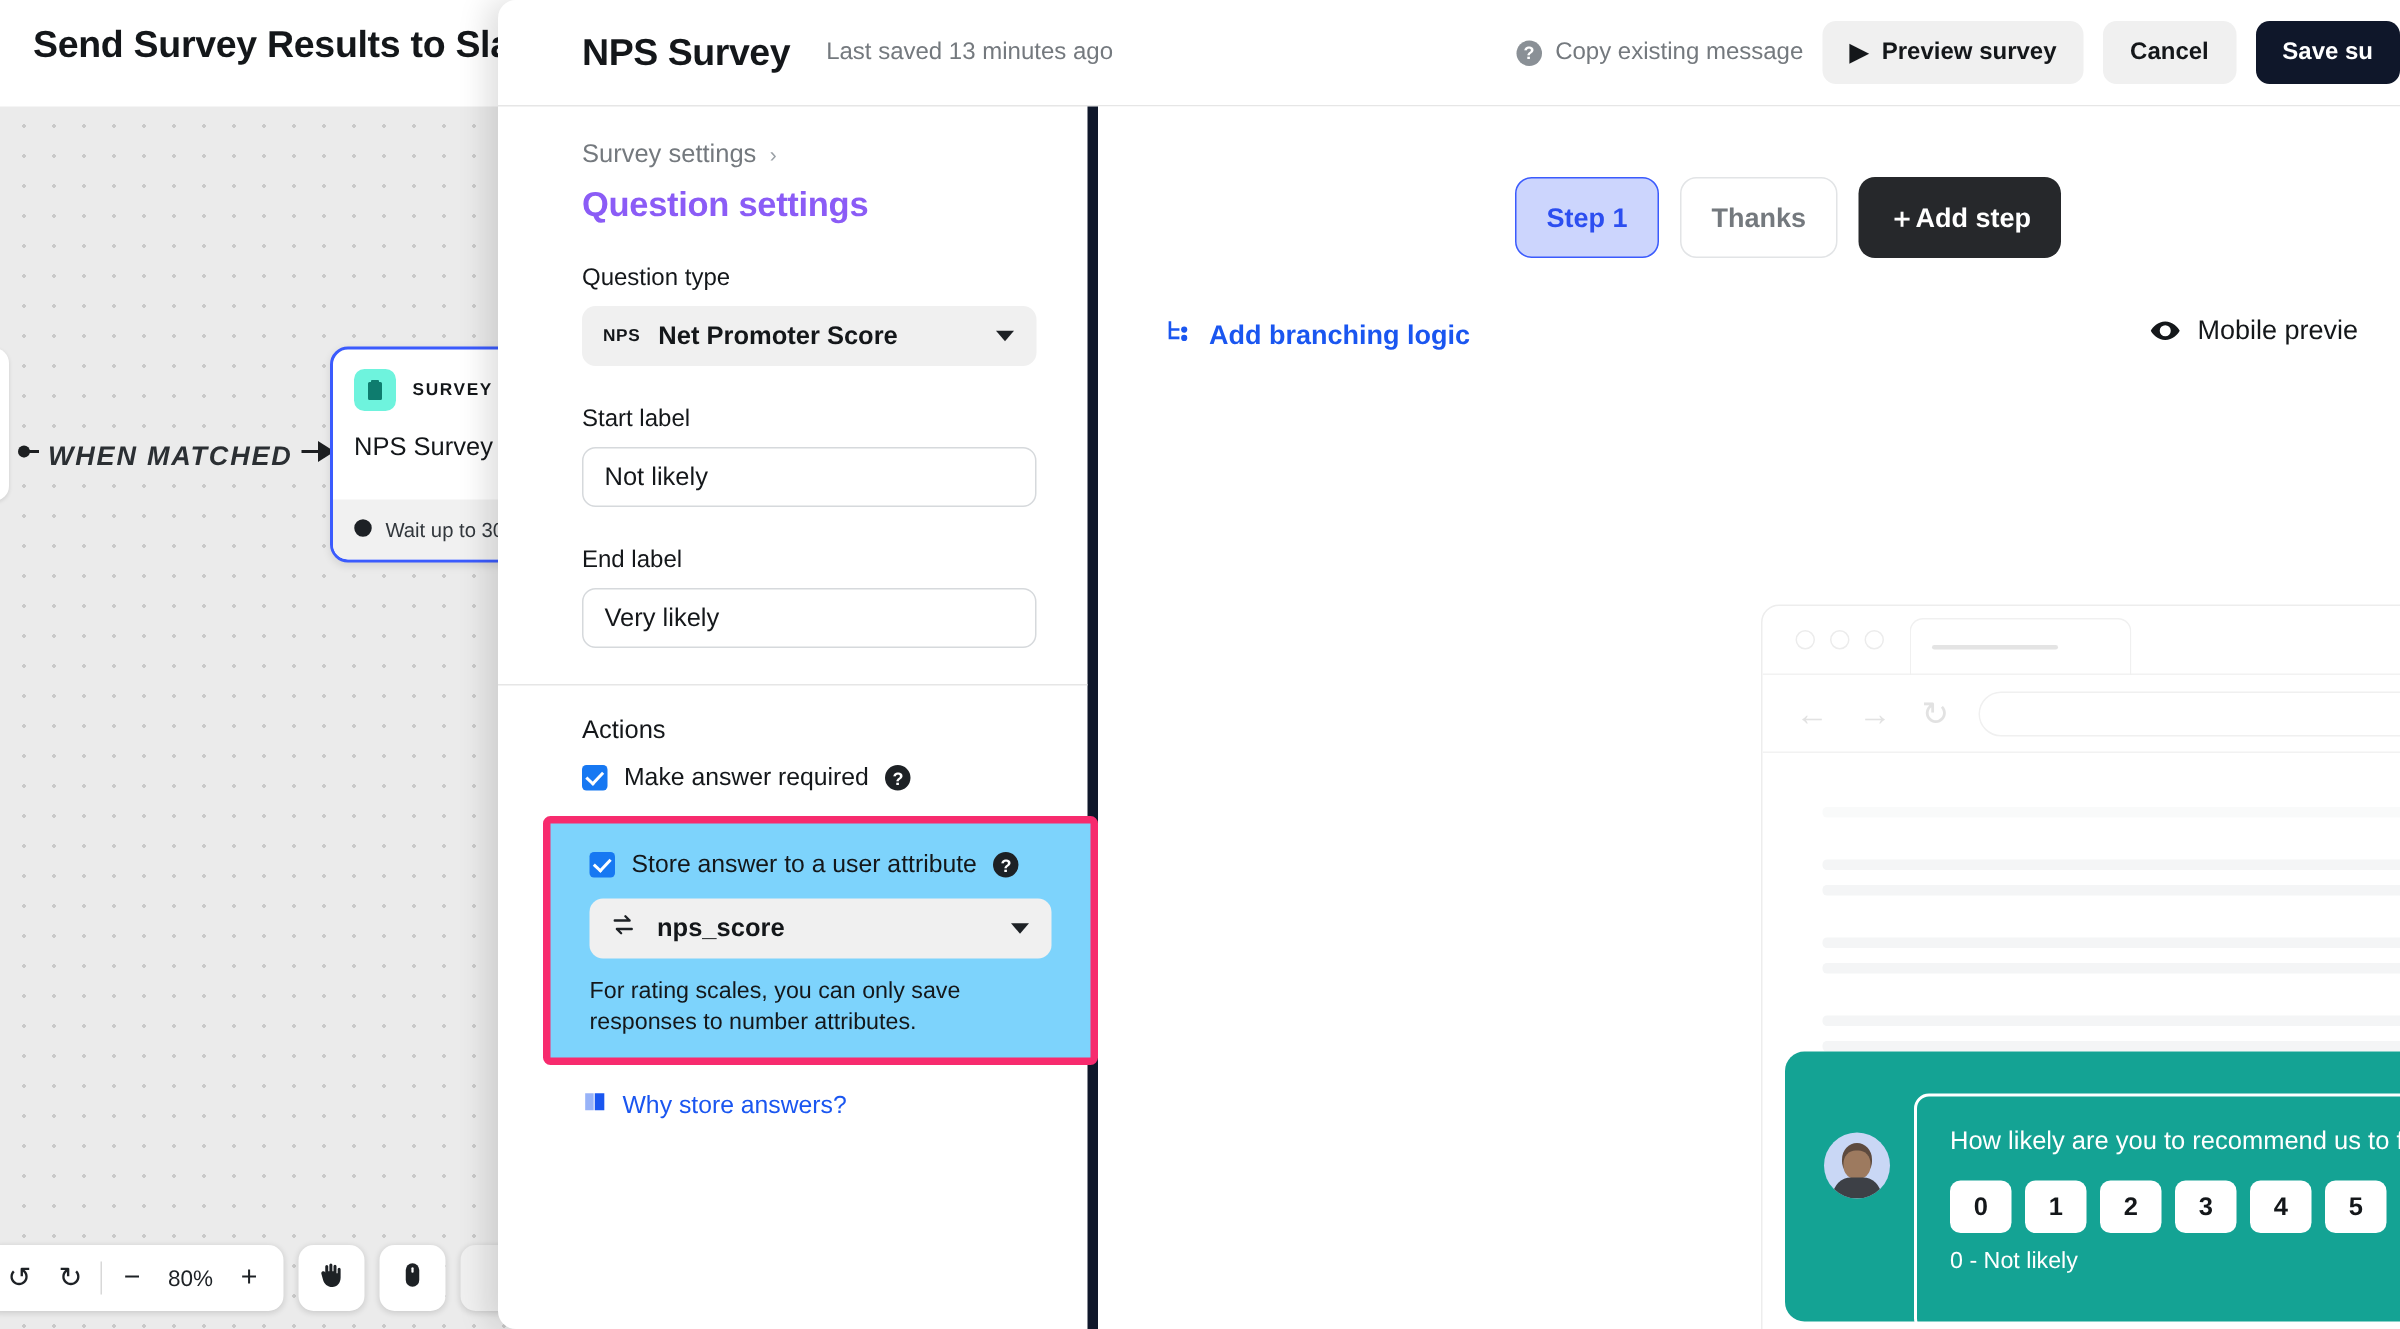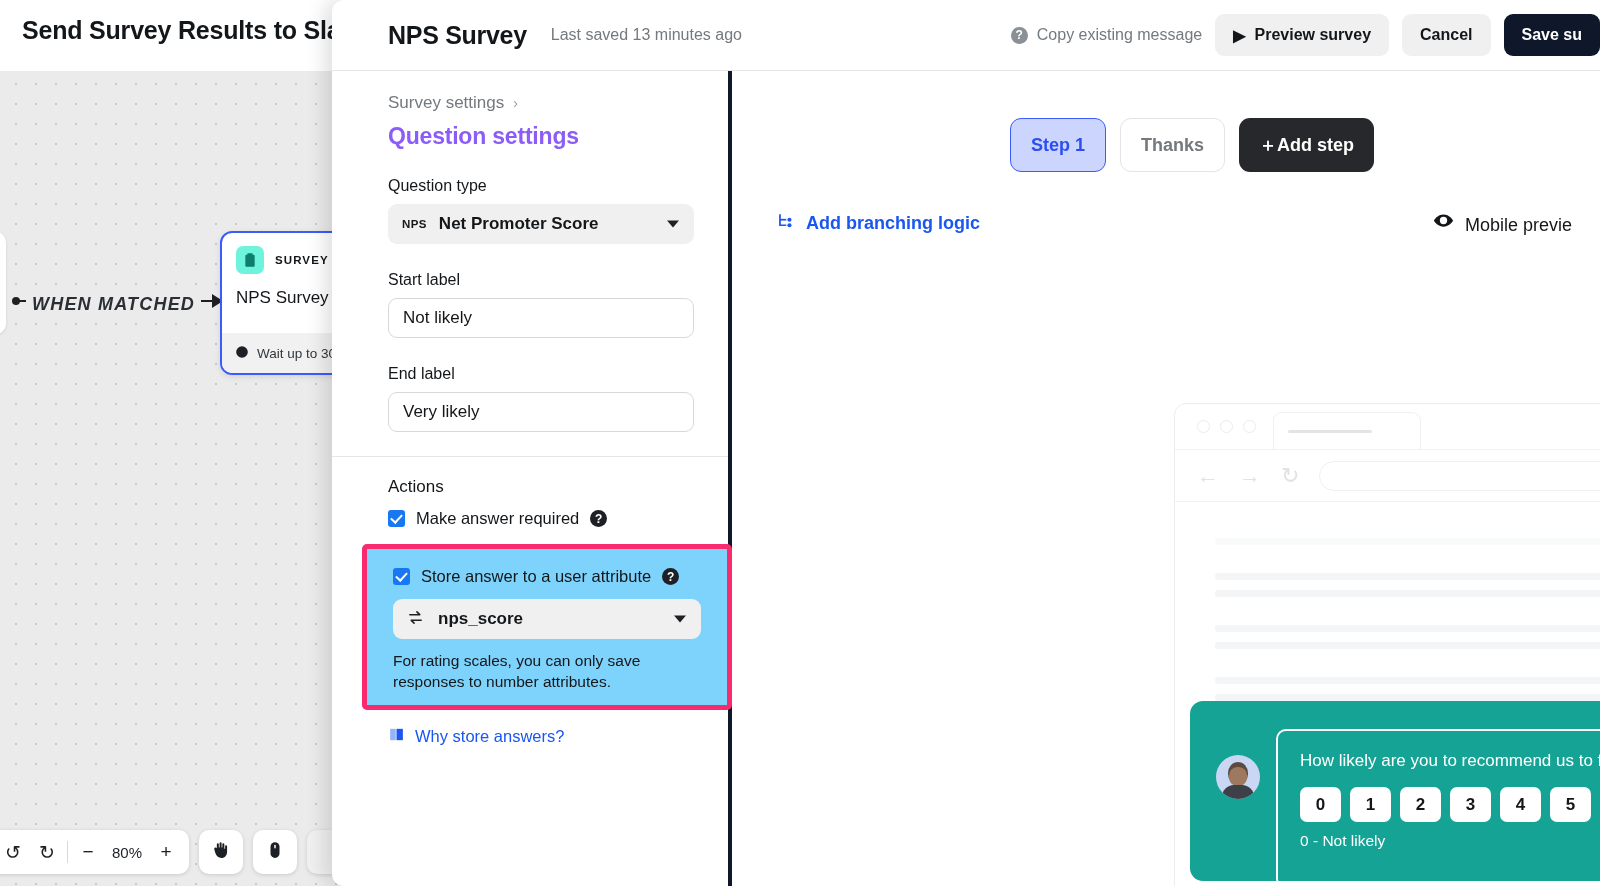--- a/index.html
+++ b/index.html
@@ -141,21 +141,21 @@
     display: flex; align-items: center; justify-content: center; gap: 9px;
     padding: 0 18px; white-space: nowrap;
   }
   .btn-grey { background: #f0f0f0; color: #14171a; }
   .btn-dark { background: #0f172a; color: #ffffff; }
 
   .ed-body { display: flex; height: 815px; }
 
   
   .settings {
-    width: 400px; height: 815px; border-right: 4px solid #0f172a;
+    width: 400px; height: 815px; border-right: 7px solid #0f172a;
     padding: 22px 34px 0 56px; position: relative;
   }
   .breadcrumb {
     display: flex; align-items: center; gap: 9px;
     font-size: 17px; color: #74797e; cursor: pointer; margin-bottom: 10px;
   }
   .chev { font-size: 14px; color: #9aa0a6; }
   .sec-title { font-size: 23px; font-weight: bold; color: #8b5cf6; letter-spacing: -0.2px; }
   .field-label { font-size: 16px; color: #14171a; margin: 27px 0 9px 0; }
   .select-box {
@@ -233,21 +233,21 @@
 
   .sub-row {
     display: flex; align-items: center;
     padding: 38px 0 0 0; margin: 0 28px 0 44px;
   }
   .branch-link {
     display: flex; align-items: center; gap: 11px;
     font-size: 18px; font-weight: bold; color: #1a56f0; cursor: pointer;
   }
   .mobile-prev {
-    margin-left: auto; display: flex; align-items: flex-end; gap: 11px;
+    margin-left: auto; display: flex; align-items: flex-start; gap: 11px;
     font-size: 18px; color: #14171a; cursor: pointer; white-space: nowrap;
   }
 
   
   .browser {
     position: absolute; left: 442px; top: 332px; width: 900px; height: 554px;
     background: #ffffff; border: 1px solid #ededed; border-radius: 12px 12px 0 0;
     overflow: hidden;
   }
   .b-tabbar { height: 46px; position: relative; border-bottom: 1px solid #f2f2f2; }

